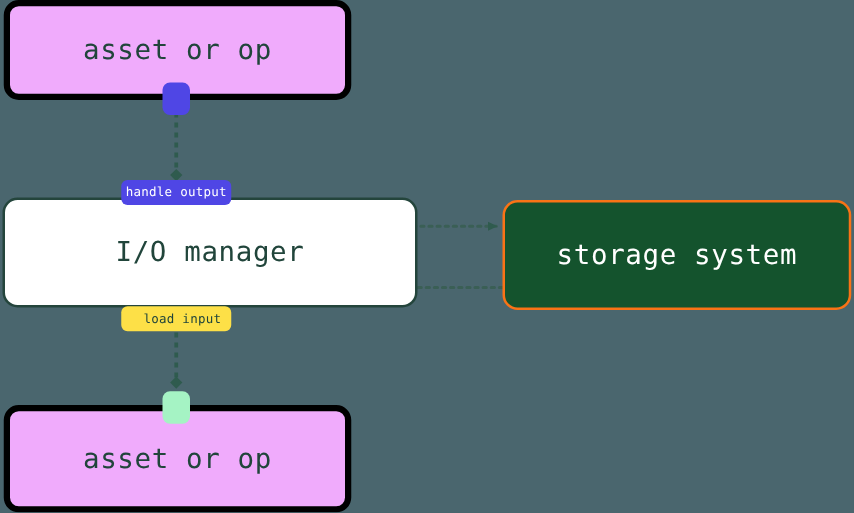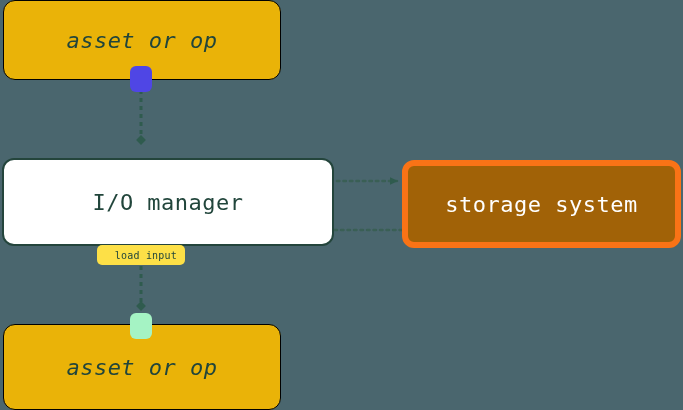--- a/index.html
+++ b/index.html
@@ -32,37 +32,36 @@
     border-radius: 12px;
   }
   .node-label {
     font-family: "DejaVu Sans Mono", monospace;
     font-size: 22px;
     letter-spacing: 0.5px;
     white-space: nowrap;
   }
   
   .node-asset {
-    background: #eab308;
-    border: 1px solid #000000;
-    font-style: italic;
+    background: #f0abfc;
+    border: 5px solid #000000;
   }
   .node-asset .node-label { color: #21453b; }
 
   
   .node-io {
     background: #ffffff;
     border: 2px solid #24453c;
   }
   .node-io .node-label { color: #21453b; }
 
   
   .node-storage {
-    background: #a16207;
-    border: 6px solid #f97316;
+    background: #14532d;
+    border: 2px solid #f97316;
     text-align: right;
   }
   .node-storage .node-label { color: #ffffff; }
 
   
   .handle {
     position: absolute;
     width: 22px;
     height: 26px;
     border-radius: 6px;
@@ -136,18 +135,21 @@
   </div>
 
   <div class="node node-asset" style="left:3px; top:324px; width:278px; height:86px;">
     <span class="node-label">asset or op</span>
   </div>
 
   <div class="handle handle-out" style="left:130px; top:66px;"></div>
 
   <div class="handle handle-in" style="left:130px; top:313px;"></div>
 
+  <div class="edge-label edge-label-out" style="left:97px; top:144px; width:88px;">
+    <span>handle output</span>
+  </div>
 
   <div class="edge-label edge-label-in" style="left:97px; top:245px; width:88px;">
     <span>load input</span>
   </div>
 
 </div>
 
 </body></html>

